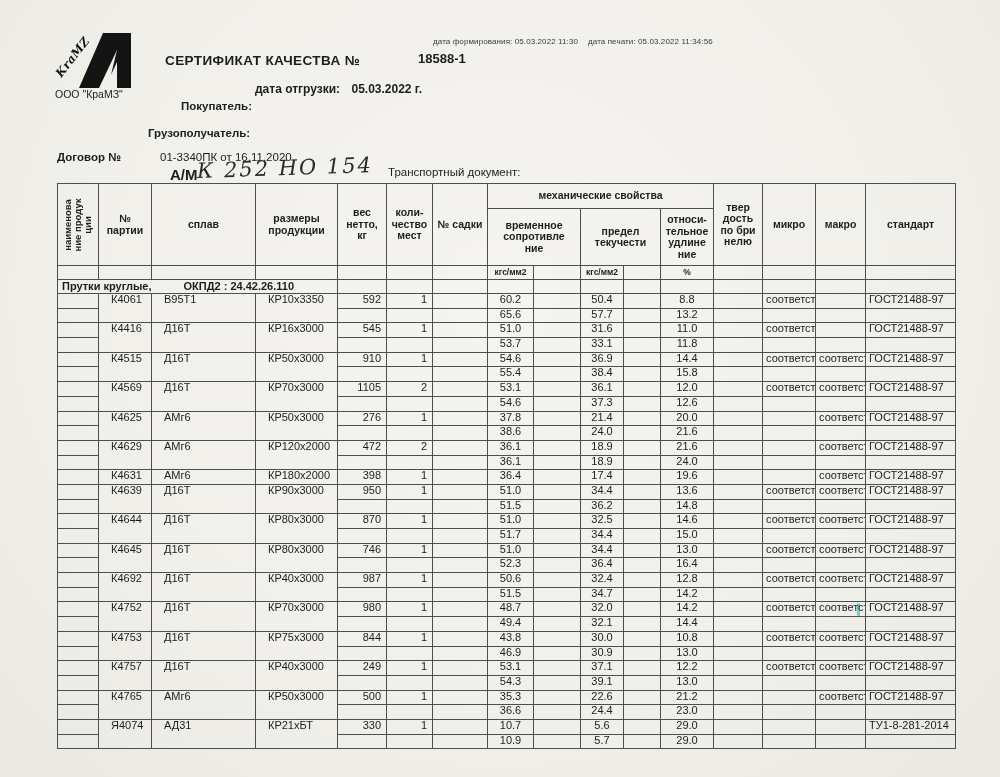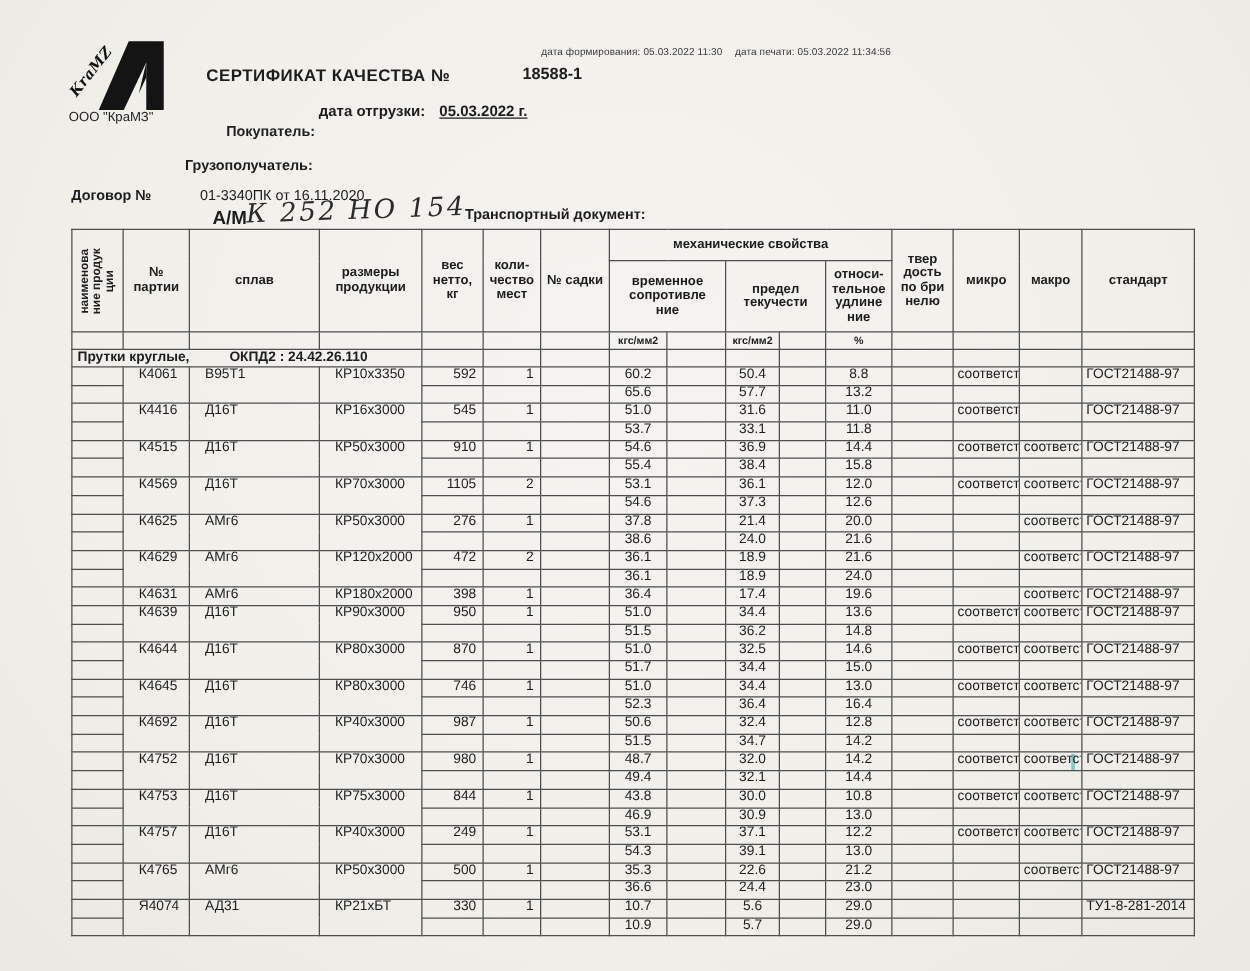--- a/index.html
+++ b/index.html
@@ -14,29 +14,29 @@
   .meta-line{left:433px;top:37px;font-size:8px;color:#3a3a3a;letter-spacing:.1px;white-space:nowrap;}
   .meta-line span{margin-right:10px;margin-top:34px;}
   .logo-box{left:58px;top:24px;width:130px;height:80px;}
   .logo-glyph{position:absolute;left:18px;top:6px;}
   .logo-rot{position:absolute;left:-9px;top:26px;font-family:"DejaVu Serif",serif;font-style:italic;font-weight:bold;
     font-size:11.5px;transform:rotate(-52deg);color:#111;letter-spacing:.5px;}
   .logo-caption{position:absolute;left:-3px;top:64px;font-size:10.5px;color:#222;white-space:nowrap;}
   .title{left:165px;top:53px;font-size:13.5px;font-weight:bold;letter-spacing:.4px;white-space:nowrap;}
   .cert-no{left:418px;top:51px;font-size:13px;font-weight:bold;}
   .ship{left:255px;top:82px;font-size:12px;font-weight:bold;white-space:nowrap;}
-  .ship b{margin-left:8px;text-decoration:underline;}
+  .ship b{margin-left:8px;}
   .buyer{left:181px;top:100px;font-size:11.5px;font-weight:bold;}
   .consignee{left:148px;top:127px;font-size:11.5px;font-weight:bold;}
   .contract-label{left:57px;top:151px;font-size:11.5px;font-weight:bold;}
   .contract-value{left:160px;top:151px;font-size:11.5px;}
   .vehicle-label{left:170px;top:166px;font-size:15px;font-weight:bold;}
   .vehicle-value{left:197px;top:156px;font-family:"DejaVu Serif",serif;font-style:italic;font-size:21px;
     letter-spacing:2px;color:#2a2a2a;transform:rotate(-2deg);white-space:nowrap;}
-  .transport{left:372px;top:166px;font-size:11.5px;font-weight:bold;}
+  .transport{left:388px;top:166px;font-size:11.5px;font-weight:normal;}
   .artifact{left:857px;top:603px;width:3px;height:13px;background:#4ec6c6;opacity:.75;border-radius:1px;}
   
   table.cert{position:absolute;left:57px;top:183px;width:898px;border-collapse:collapse;table-layout:fixed;}
   .cert th,.cert td{border:1px solid #4e4e4e;padding:0 2px;overflow:hidden;}
   .cert thead th{font-size:10.5px;line-height:11.5px;font-weight:bold;text-align:center;vertical-align:middle;
     white-space:pre-line;padding:1px;}
   tr.h1 th{height:22px;}
   tr.h2 th{height:54px;margin-top:16px;}
   th.v{position:relative;}
   th.v .vert{position:absolute;left:50%;top:50%;transform:translate(-50%,-50%) rotate(-90deg);

